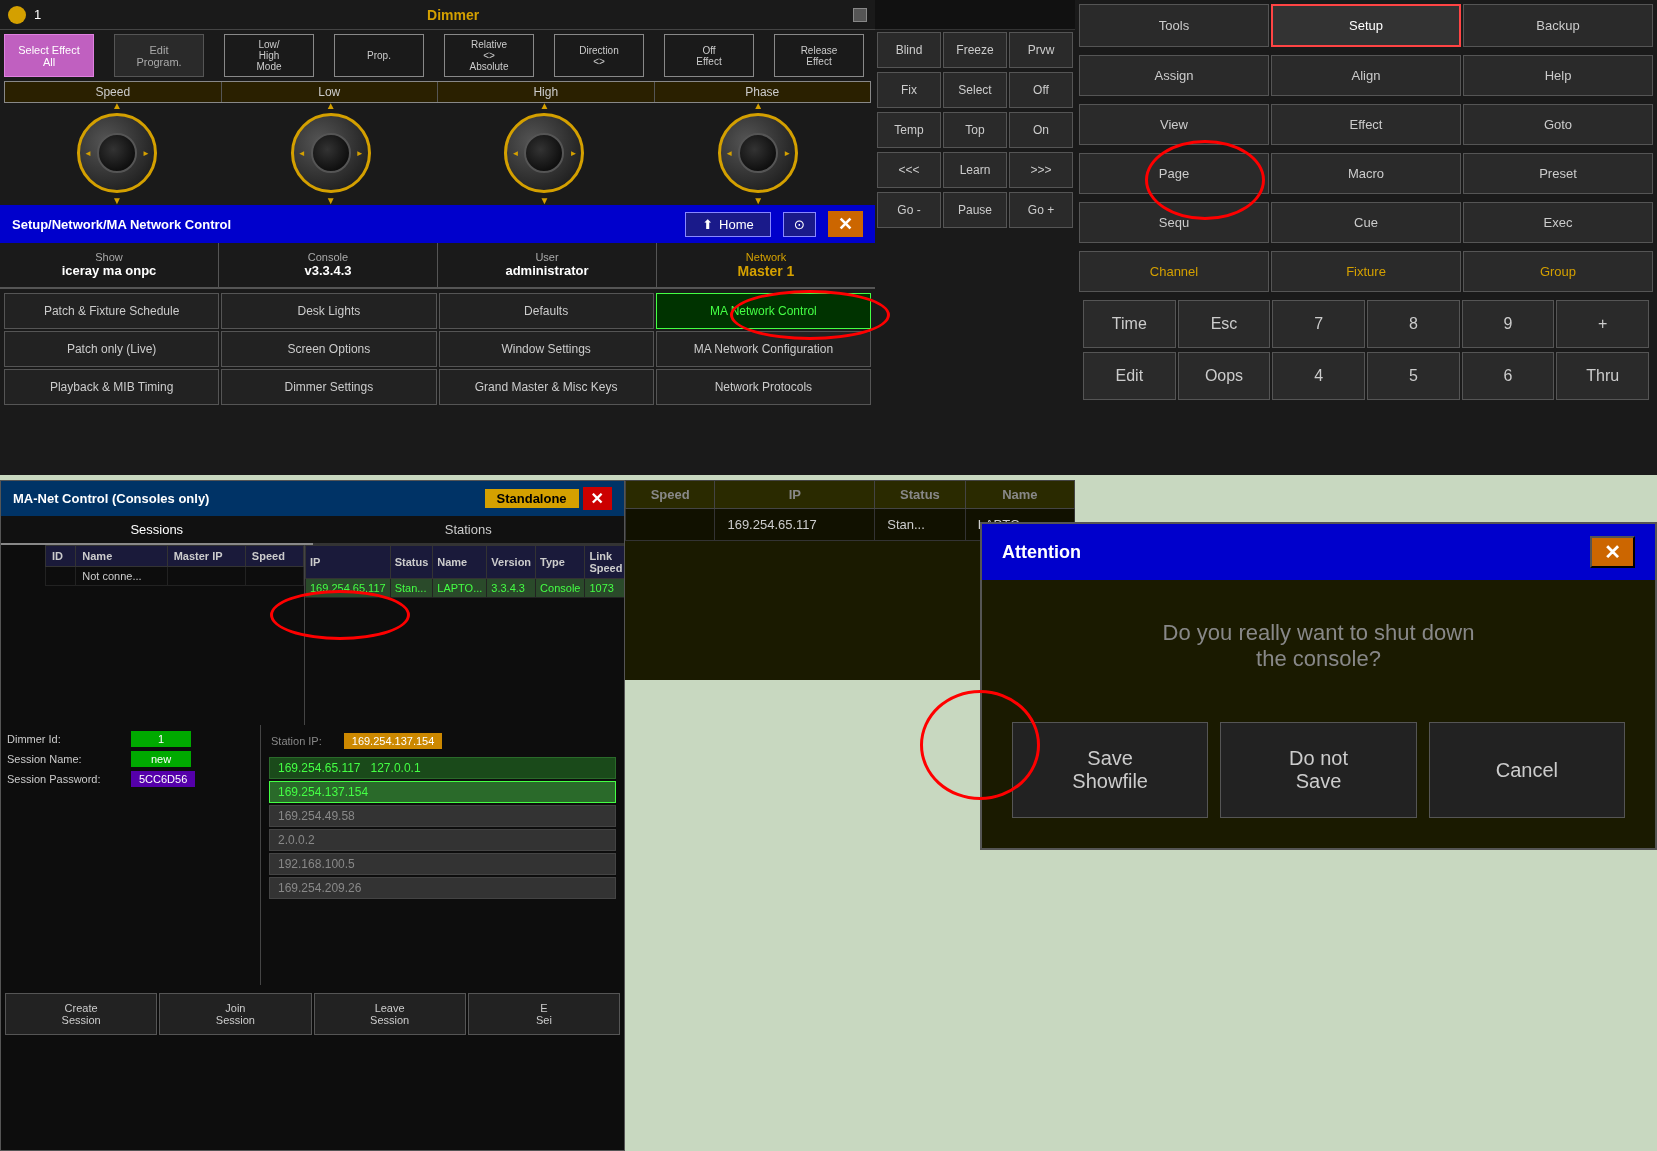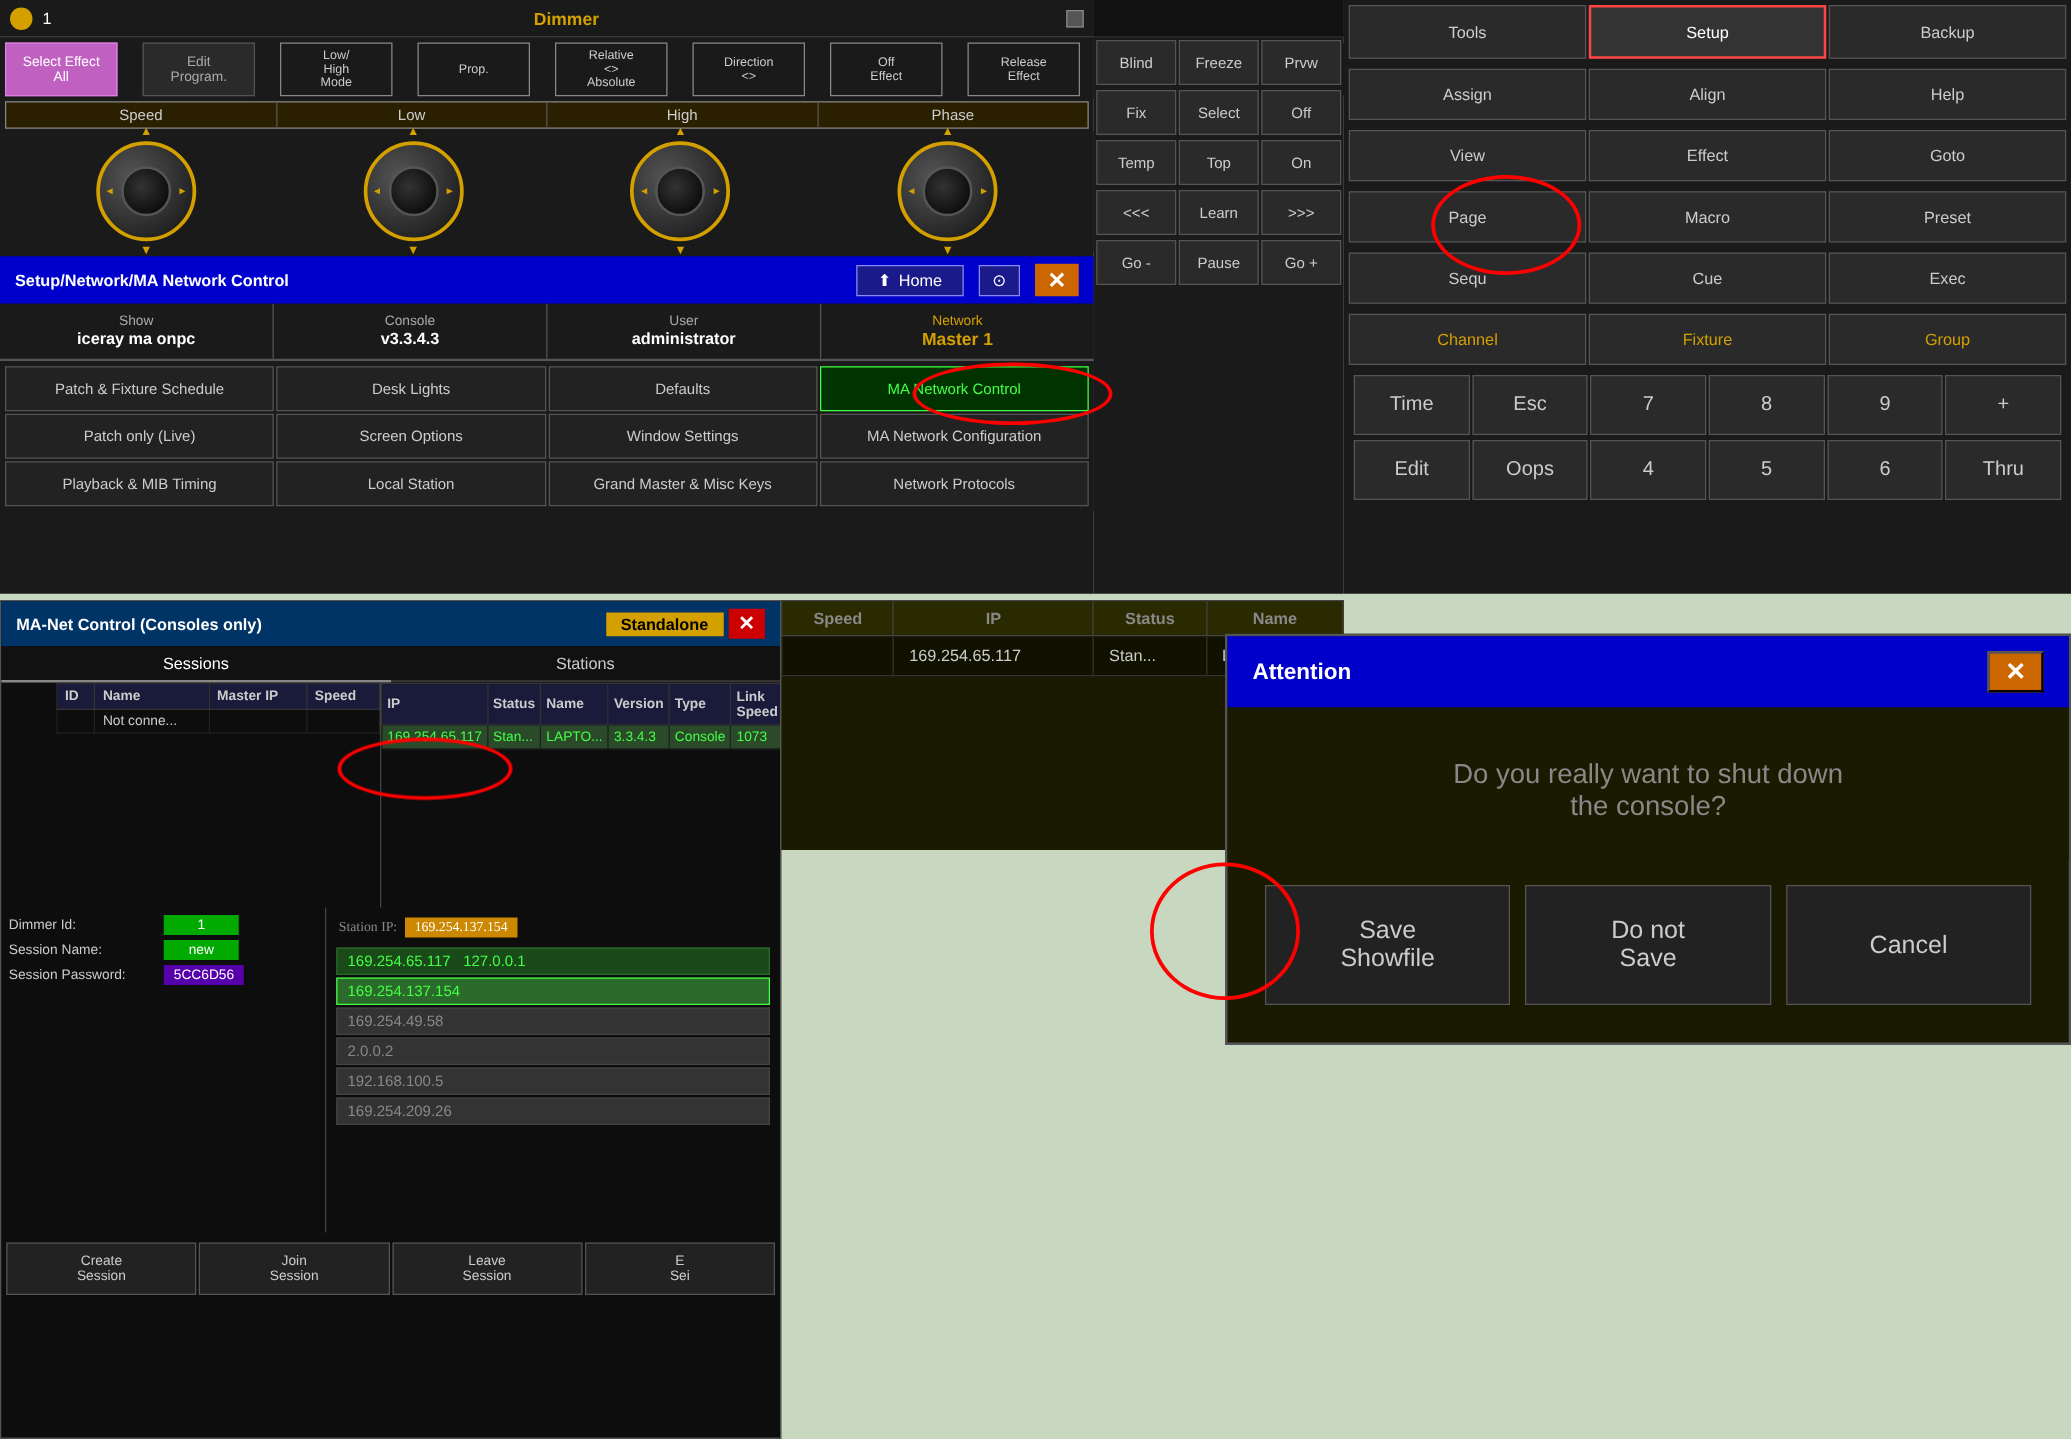--- a/index.html
+++ b/index.html
@@ -470,22 +470,21 @@
       background: #333;
       color: #888;
       border-color: #444;
     }
 
     
     .station-ip-row {
       display: flex;
       align-items: center;
       padding: 4px 6px;
-      gap: 6px;
-      font-family: Liberation Serif, serif;
+      gap: 22px;
     }
     .station-ip-label {
       color: #888;
       font-size: 11px;
     }
     .station-ip-val {
       background: #cc8800;
       color: #fff;
       padding: 2px 8px;
       font-size: 11px;
@@ -531,21 +530,21 @@
     .br-table td {
       color: #ccc;
       padding: 8px 12px;
       border: 1px solid #333;
       background: #111100;
     }
 
     
     .attention-dialog {
       position: absolute;
-      top: 507px; left: 980px;
+      top: 522px; left: 980px;
       width: 677px;
       background: #1a1a00;
       border: 2px solid #555;
     }
     .attention-header {
       background: #0000cc;
       color: #fff;
       font-size: 18px;
       font-weight: bold;
       padding: 12px 20px;
@@ -690,21 +689,21 @@
   <div class="menu-grid">
     <button class="menu-btn">Patch &amp; Fixture Schedule</button>
     <button class="menu-btn">Desk Lights</button>
     <button class="menu-btn">Defaults</button>
     <button class="menu-btn highlighted">MA Network Control</button>
     <button class="menu-btn">Patch only (Live)</button>
     <button class="menu-btn">Screen Options</button>
     <button class="menu-btn">Window Settings</button>
     <button class="menu-btn">MA Network Configuration</button>
     <button class="menu-btn">Playback &amp; MIB Timing</button>
-    <button class="menu-btn">Local Station</button>
+    <button class="menu-btn">Dimmer Settings</button>
     <button class="menu-btn">Grand Master &amp; Misc Keys</button>
     <button class="menu-btn">Network Protocols</button>
   </div>
 </div>
 
 <div class="right-panel">
   <div style="height:30px;background:#111;border-bottom:1px solid #333;"></div>
   <div class="right-btn-row">
     <button class="right-btn">Blind</button>
     <button class="right-btn">Freeze</button>

